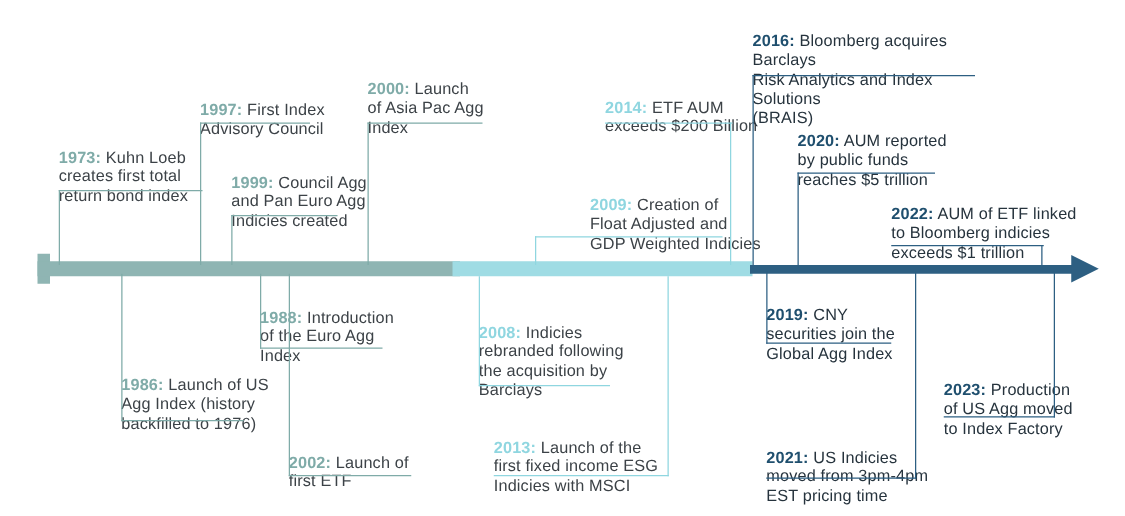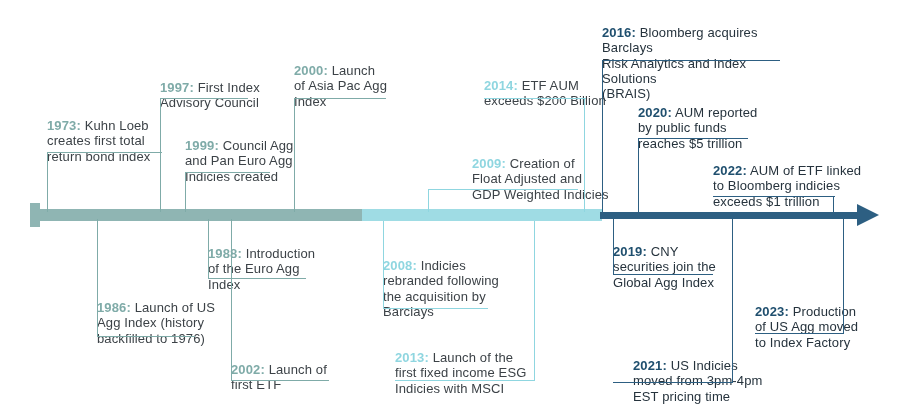--- a/index.html
+++ b/index.html
@@ -213,21 +213,21 @@
     <div class="label" style="left:613px;top:229px;width:107px;">
       <span class="year">2019:</span><span> CNY
 securities join the
 Global Agg Index</span>
     </div>
     <div class="brk-v" style="left:613px;top:217px;height:58px;"></div>
     <div class="brk-h" style="left:613px;top:274px;width:100px;"></div>
   </div>
 
   <div class="event t-navy">
-    <div class="label" style="left:613px;top:343px;width:140px;margin-left:20px;">
+    <div class="label" style="left:613px;top:343px;width:140px;">
       <span class="year">2021:</span><span> US Indicies
 moved from 3pm-4pm
 EST pricing time</span>
     </div>
     <div class="brk-v" style="left:732px;top:217px;height:166px;"></div>
     <div class="brk-h" style="left:613px;top:382px;width:120px;"></div>
   </div>
 
   <div class="event t-navy">
     <div class="label" style="left:755px;top:289px;width:120px;">

